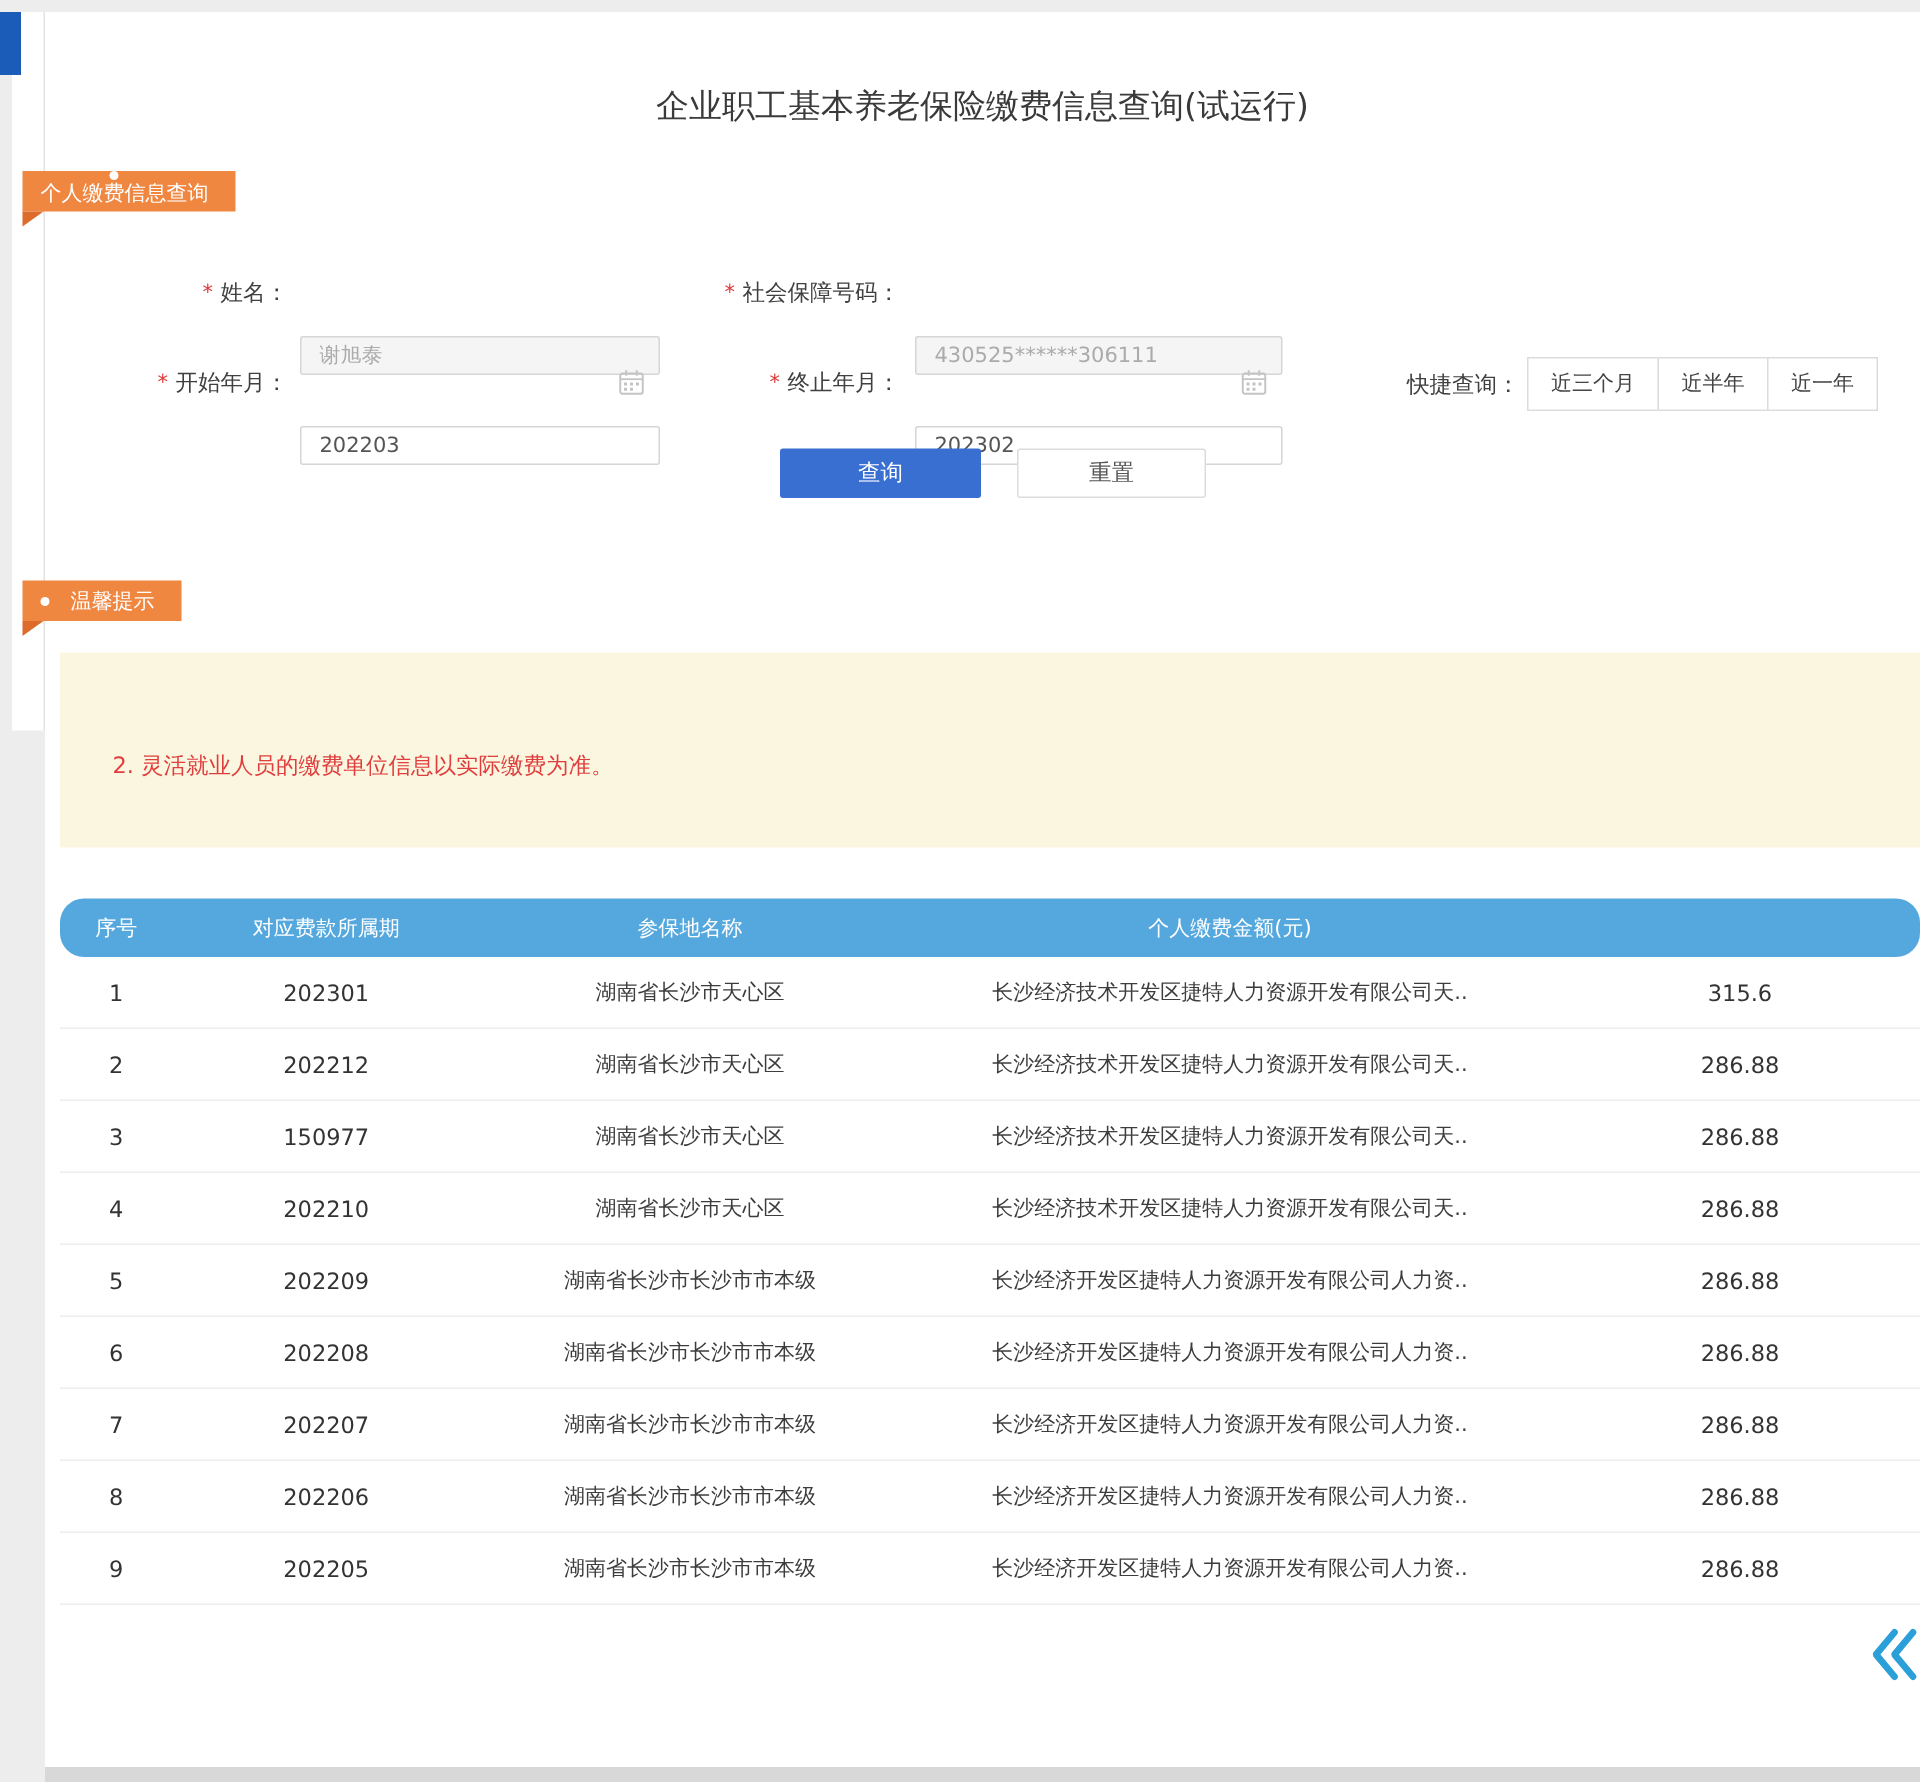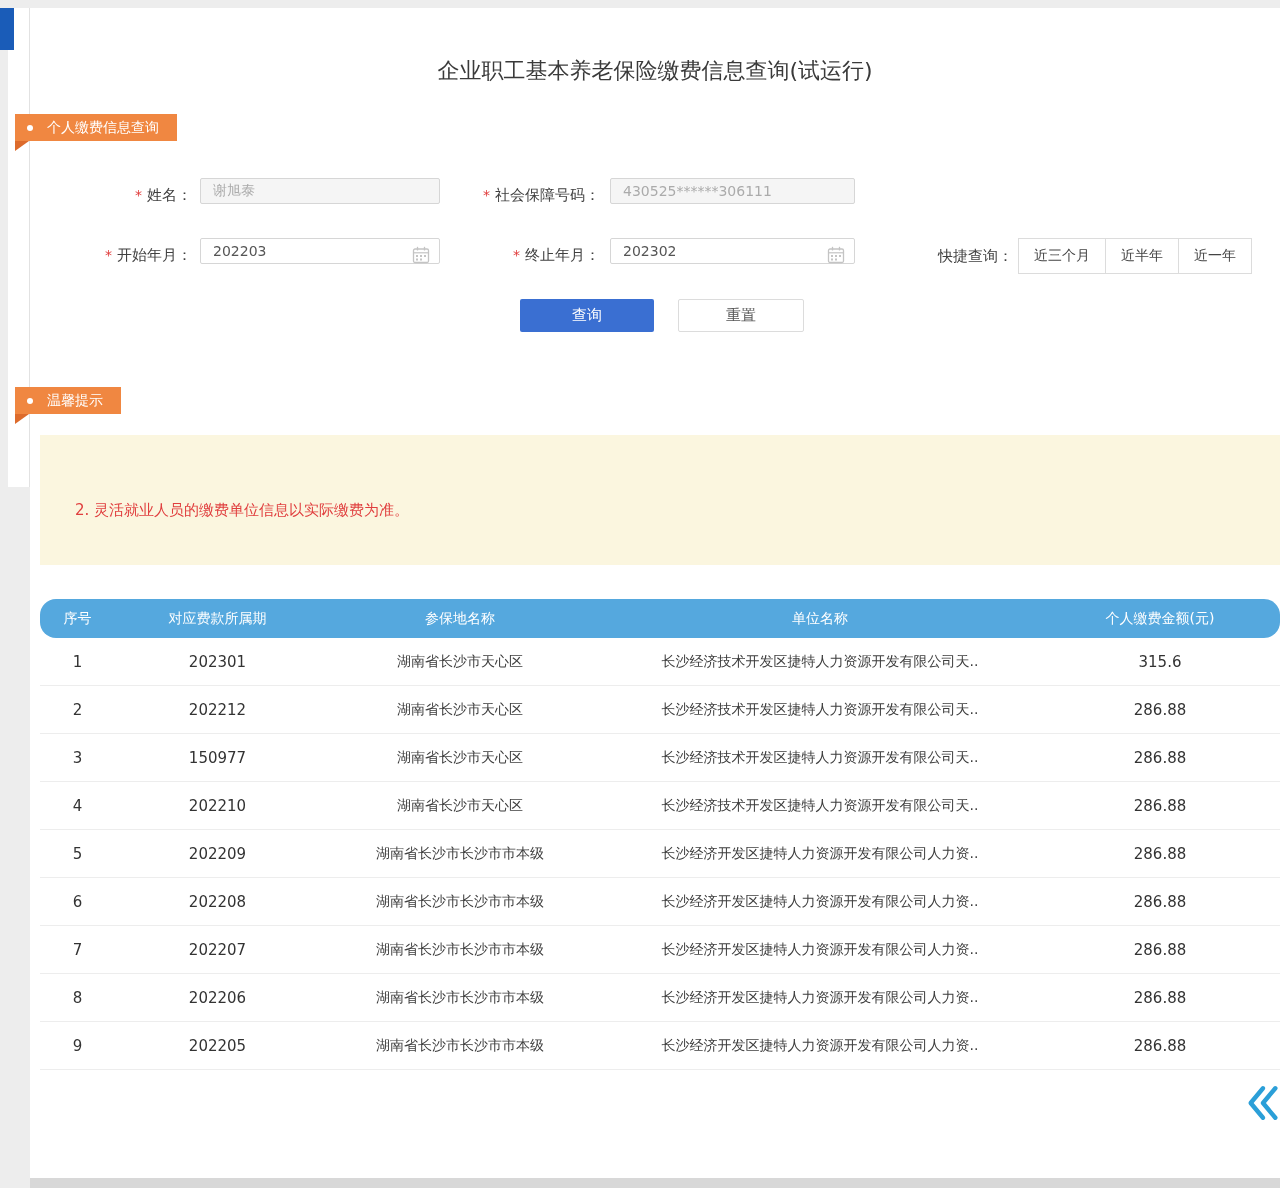--- a/index.html
+++ b/index.html
@@ -18,21 +18,21 @@
   .page-title {
     position:absolute; left:30px; top:56px; width:1250px;
     text-align:center; font-size:22px; font-weight:400; color:#3A3A3A;
   }
 
   .section-tag {
     position:absolute; height:27px; background:#F08741; color:#FFFFFF;
     font-size:14px; display:flex; align-items:center; padding:0 18px 0 12px;
   }
   .tag-bullet { width:6px; height:6px; border-radius:50%; background:#FFFFFF; margin-right:14px; }
-  .tag-query { left:15px; top:114px; }
+  .tag-query { left:15px; top:114px;flex-direction:column; }
   .tag-tips  { left:15px; top:387px; }
   .tag-fold {
     position:absolute; width:0; height:0;
     border-top:10px solid #DD6B2C; border-right:14px solid transparent;
   }
   .fold-query { left:15px; top:141px; }
   .fold-tips  { left:15px; top:414px; }
 
   .field-label {
     position:absolute; height:34px; display:flex; align-items:center;
@@ -41,21 +41,21 @@
   .req { color:#E03A3A; margin-right:5px; font-size:14px; }
   .lbl-name  { left:60px;  top:178px; width:132px; }
   .lbl-ssn   { left:430px; top:178px; width:170px; }
   .lbl-start { left:60px;  top:238px; width:132px; }
   .lbl-end   { left:470px; top:238px; width:130px; }
   .lbl-quick { left:918px; top:238px; width:95px;  height:36px; }
 
   .input {
     position:absolute; height:20px; border:1px solid #D6D6D6; border-radius:2px;
     background:#FFFFFF; font-size:14px; color:#555; padding:12px 12px;
-    font-family:"DejaVu Sans","Liberation Sans",sans-serif; outline:none;
+    font-family:"DejaVu Sans","Liberation Sans",sans-serif; outline:none;margin-top:46px;
   }
   .input.disabled { background:#F5F5F5; color:#ABABAB; }
   .inp-name  { left:200px; top:178px; width:240px; }
   .inp-ssn   { left:610px; top:178px; width:245px; }
   .inp-start { left:200px; top:238px; width:240px; }
   .inp-end   { left:610px; top:238px; width:245px; }
   .cal-icon { position:absolute; width:18px; height:18px; }
   .cal-start { left:412px; top:246px; }
   .cal-end   { left:827px; top:246px; }
 
@@ -168,21 +168,20 @@
 
 <div class="notice-box">
   <div class="notice-line notice-line-2">2. 灵活就业人员的缴费单位信息以实际缴费为准。</div>
 </div>
 
 <div class="pay-table">
   <div class="t-grid t-head">
     <div>序号</div>
     <div>对应费款所属期</div>
     <div>参保地名称</div>
-    <div>单位名称</div>
     <div>个人缴费金额(元)</div>
   </div>
 
   <div class="t-grid t-row">
     <div class="c-no">1</div>
     <div class="c-period">202301</div>
     <div class="c-area">湖南省长沙市天心区</div>
     <div class="c-company">长沙经济技术开发区捷特人力资源开发有限公司天..</div>
     <div class="c-amount">315.6</div>
   </div>

